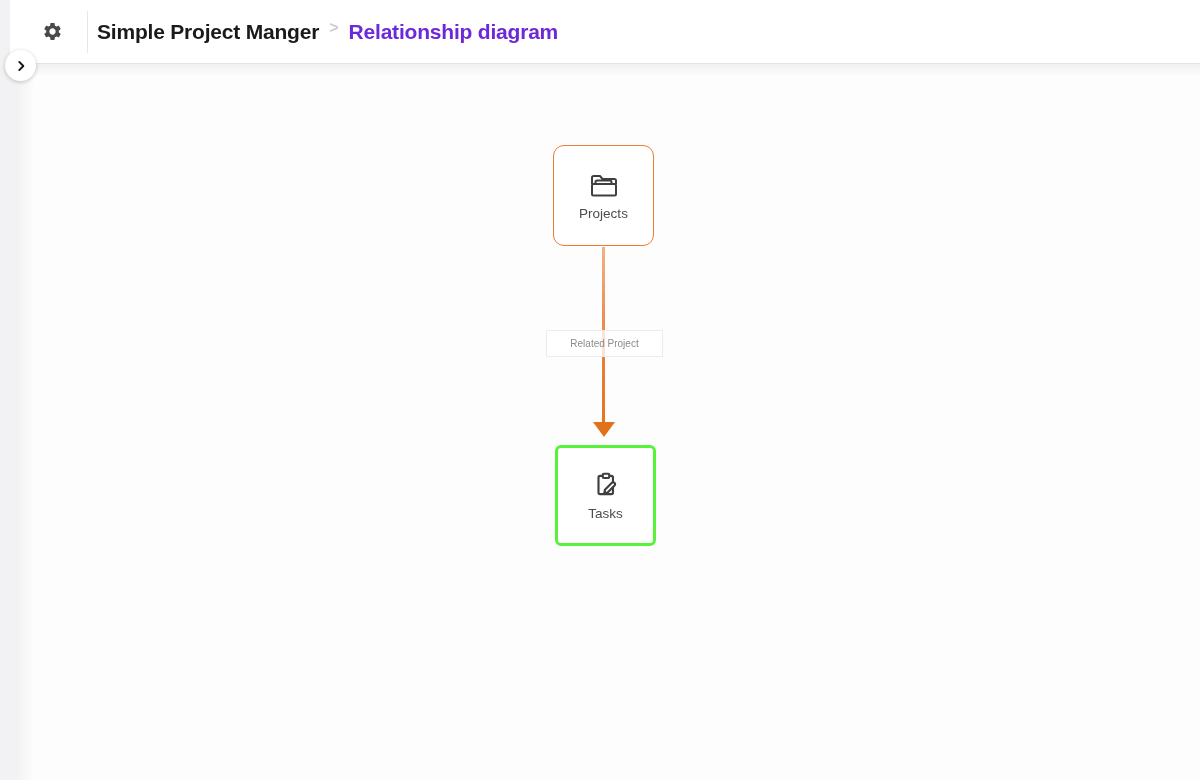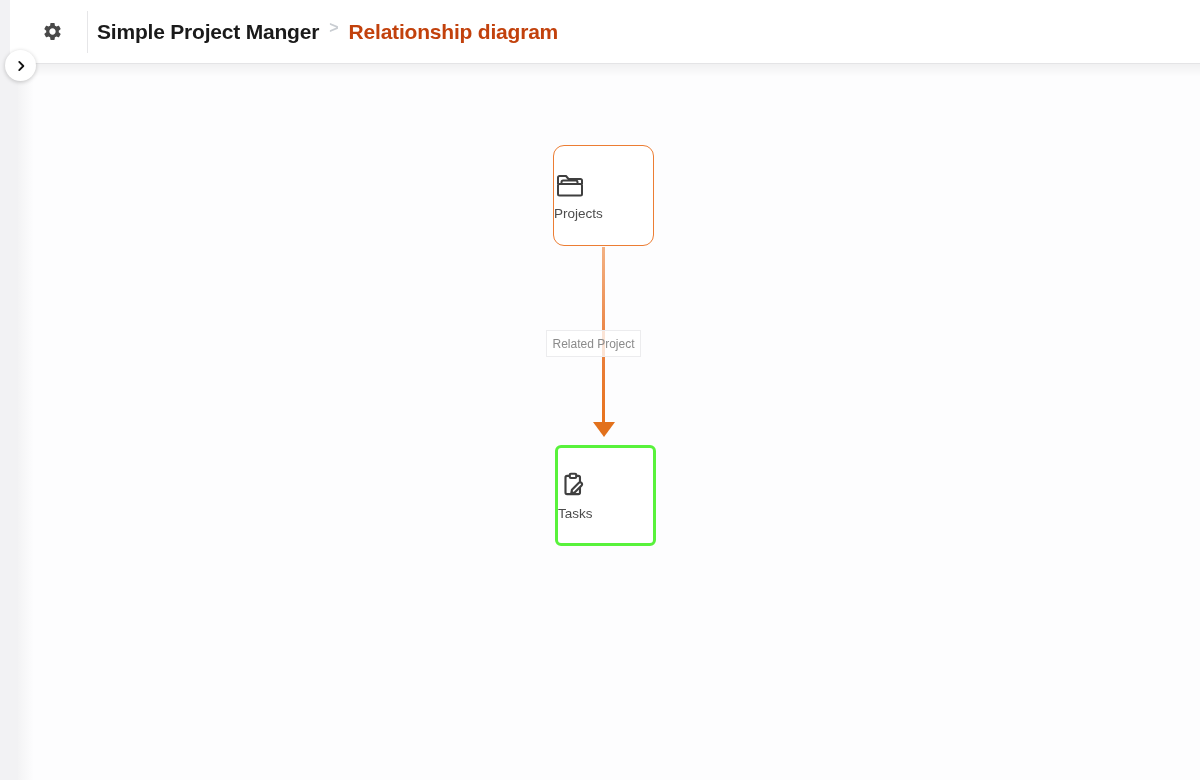--- a/index.html
+++ b/index.html
@@ -34,57 +34,57 @@
   }
   .gear-btn {
     margin-left:28px; width:28px; height:28px; padding:0;
     background:none; border:none; cursor:pointer;
     display:flex; align-items:center; justify-content:center;
   }
   .header-divider { width:1px; height:42px; background:#e6e6e8; margin-left:21px; }
   .breadcrumb { display:flex; align-items:flex-start; margin-left:9px; gap:10px; }
   .crumb-app  { font-size:21px; font-weight:800; color:#1a1a1a; letter-spacing:-0.2px; cursor:pointer; }
   .crumb-sep  { font-size:16px; font-weight:700; color:#c9cdd2; transform:translateY(-1px); }
-  .crumb-page { font-size:21px; font-weight:800; color:#c2410c; letter-spacing:-0.2px; }
+  .crumb-page { font-size:21px; font-weight:800; color:#6d28d9; letter-spacing:-0.2px; }
 
   
   .expand-btn {
     position:absolute; left:5px; top:50px; width:31px; height:31px;
     border-radius:50%; background:#ffffff; border:none; cursor:pointer;
     box-shadow:0 1px 4px rgba(0,0,0,0.22);
     display:flex; align-items:center; justify-content:center; z-index:10;
   }
 
   
   .node {
     position:absolute; width:101px; height:101px; background:#ffffff;
-    display:flex; flex-direction:column; justify-content:center;
+    display:flex; flex-direction:column; align-items:center; justify-content:center;
     gap:7px; cursor:grab; z-index:3;
   }
   .node-projects { left:553px; top:145px; border:1.5px solid #ec7d33; border-radius:11px; }
   .node-tasks    { left:555px; top:445px; border:3px solid #58f23b;  border-radius:6px; }
   .node-label { font-size:13.5px; color:#4c4c4c; line-height:1; }
   .node-icon { display:block; height:30px; }
 
   
   .edge-line {
     position:absolute; left:602px; top:247px; width:2.5px; height:176px;
     background:linear-gradient(180deg,#f3b183 0%, #ea8140 55%, #e8731d 100%);
     z-index:1;
   }
   .edge-arrow {
     position:absolute; left:593px; top:422px; width:0; height:0;
     border-left:11px solid transparent; border-right:11px solid transparent;
     border-top:15px solid #e2711c; z-index:1;
   }
   .edge-label {
-    position:absolute; left:546px; top:330px; width:95px; height:27px;
+    position:absolute; left:546px; top:330px; width:117px; height:27px;
     background:rgba(255,255,255,0.78); border:1px solid #ececee;
     display:flex; align-items:center; justify-content:center;
-    font-size:12px; color:#8b8b8b; z-index:2; cursor:pointer;text-align:center;
+    font-size:10px; color:#8b8b8b; z-index:2; cursor:pointer;text-align:center;
   }
 </style>
 </head>
 <body>
 
 <div class="header">
   <button class="gear-btn">
     <span style="display:flex;">
       <svg width="21" height="21" viewBox="0 0 24 24" fill="#494949" aria-hidden="true">
         <path d="M19.14 12.94c.04-.3.06-.61.06-.94s-.02-.64-.07-.94l2.03-1.58c.18-.14.23-.41.12-.61l-1.92-3.32c-.12-.22-.37-.29-.59-.22l-2.39.96c-.5-.38-1.03-.7-1.62-.94l-.36-2.54c-.04-.24-.24-.41-.48-.41h-3.84c-.24 0-.43.17-.47.41l-.36 2.54c-.59.24-1.13.57-1.62.94l-2.39-.96c-.22-.08-.47 0-.59.22L2.74 8.87c-.12.21-.08.47.12.61l2.03 1.58c-.05.3-.09.63-.09.94s.02.64.07.94l-2.03 1.58c-.18.14-.23.41-.12.61l1.92 3.32c.12.22.37.29.59.22l2.39-.96c.5.38 1.03.7 1.62.94l.36 2.54c.05.24.24.41.48.41h3.84c.24 0 .44-.17.47-.41l.36-2.54c.59-.24 1.13-.56 1.62-.94l2.39.96c.22.08.47 0 .59-.22l1.92-3.32c.12-.22.07-.47-.12-.61l-2.01-1.58zM12 15.6c-1.98 0-3.6-1.62-3.6-3.6s1.62-3.6 3.6-3.6 3.6 1.62 3.6 3.6-1.62 3.6-3.6 3.6z"></path>

